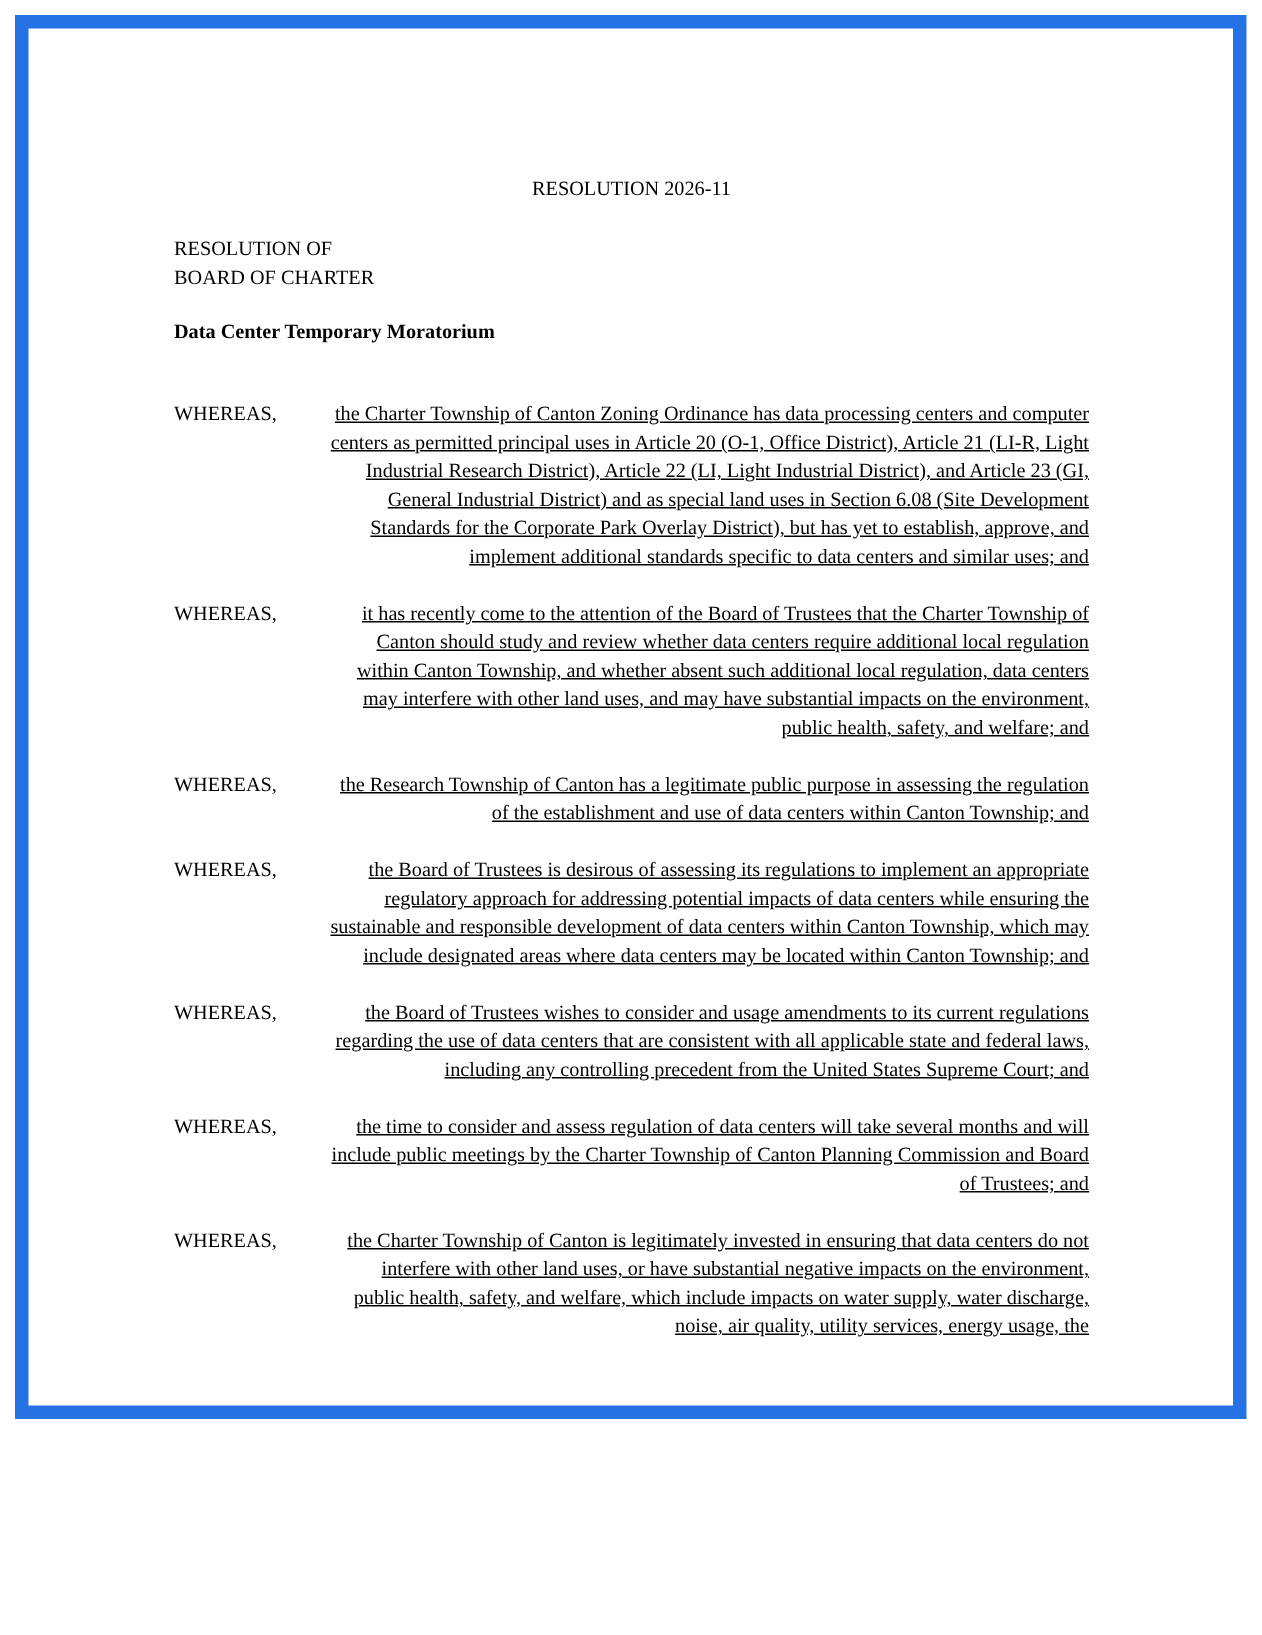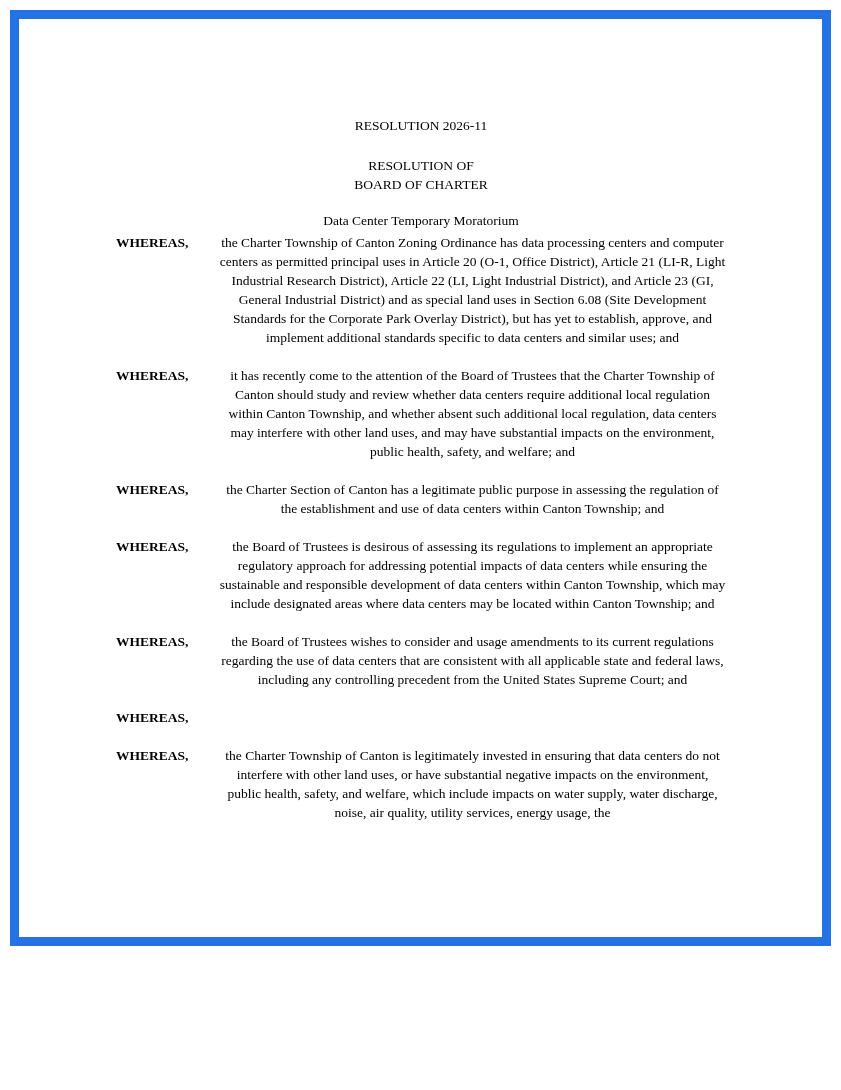--- a/index.html
+++ b/index.html
@@ -36,46 +36,47 @@
     padding: 78px 77px 0 78px;
     box-sizing: border-box;
     font-size: 13.5px;
     line-height: 19px;
   }
   .doc-title {
     text-align: center;
     margin: 0 0 21px 0;
   }
   .doc-subtitle {
-    text-align: center;
+    text-align: left;
     margin: 0 0 17px 0;
   }
   .doc-subtitle div {
     line-height: 19px;
   }
   .doc-heading {
-    text-align: center;
-    font-weight: normal;
-    margin: 0 0 3px 0;
+    text-align: left;
+    font-weight: bold;
+    margin: 0 0 36px 0;
   }
   .clauses {
     margin-top: 0;
   }
   .clause {
     display: flex;
     margin-bottom: 19px;
   }
   .clause-label {
     width: 103px;
     flex: 0 0 103px;
-    font-weight: bold;
+    font-weight: normal;
   }
   .clause-text {
     flex: 1;
-    text-align: center;
+    text-align: right;
+    text-decoration: underline;
   }
 </style>
 </head>
 <body>
 
 <div class="canvas">
   <div class="frame">
     <div class="content">
 
       <div class="doc-title">RESOLUTION 2026-11</div>
@@ -94,35 +95,36 @@
           <div class="clause-text">the Charter Township of Canton Zoning Ordinance has data processing centers and computer centers as permitted principal uses in Article 20 (O-1, Office District), Article 21 (LI-R, Light Industrial Research District), Article 22 (LI, Light Industrial District), and Article 23 (GI, General Industrial District) and as special land uses in Section 6.08 (Site Development Standards for the Corporate Park Overlay District), but has yet to establish, approve, and implement additional standards specific to data centers and similar uses; and</div>
         </div>
 
         <div class="clause">
           <div class="clause-label">WHEREAS,</div>
           <div class="clause-text">it has recently come to the attention of the Board of Trustees that the Charter Township of Canton should study and review whether data centers require additional local regulation within Canton Township, and whether absent such additional local regulation, data centers may interfere with other land uses, and may have substantial impacts on the environment, public health, safety, and welfare; and</div>
         </div>
 
         <div class="clause">
           <div class="clause-label">WHEREAS,</div>
-          <div class="clause-text">the Charter Section of Canton has a legitimate public purpose in assessing the regulation of the establishment and use of data centers within Canton Township; and</div>
+          <div class="clause-text">the Research Township of Canton has a legitimate public purpose in assessing the regulation of the establishment and use of data centers within Canton Township; and</div>
         </div>
 
         <div class="clause">
           <div class="clause-label">WHEREAS,</div>
           <div class="clause-text">the Board of Trustees is desirous of assessing its regulations to implement an appropriate regulatory approach for addressing potential impacts of data centers while ensuring the sustainable and responsible development of data centers within Canton Township, which may include designated areas where data centers may be located within Canton Township; and</div>
         </div>
 
         <div class="clause">
           <div class="clause-label">WHEREAS,</div>
           <div class="clause-text">the Board of Trustees wishes to consider and usage amendments to its current regulations regarding the use of data centers that are consistent with all applicable state and federal laws, including any controlling precedent from the United States Supreme Court; and</div>
         </div>
 
         <div class="clause">
           <div class="clause-label">WHEREAS,</div>
+          <div class="clause-text">the time to consider and assess regulation of data centers will take several months and will include public meetings by the Charter Township of Canton Planning Commission and Board of Trustees; and</div>
         </div>
 
         <div class="clause">
           <div class="clause-label">WHEREAS,</div>
           <div class="clause-text">the Charter Township of Canton is legitimately invested in ensuring that data centers do not interfere with other land uses, or have substantial negative impacts on the environment, public health, safety, and welfare, which include impacts on water supply, water discharge, noise, air quality, utility services, energy usage, the</div>
         </div>
 
       </div>
 
     </div>

